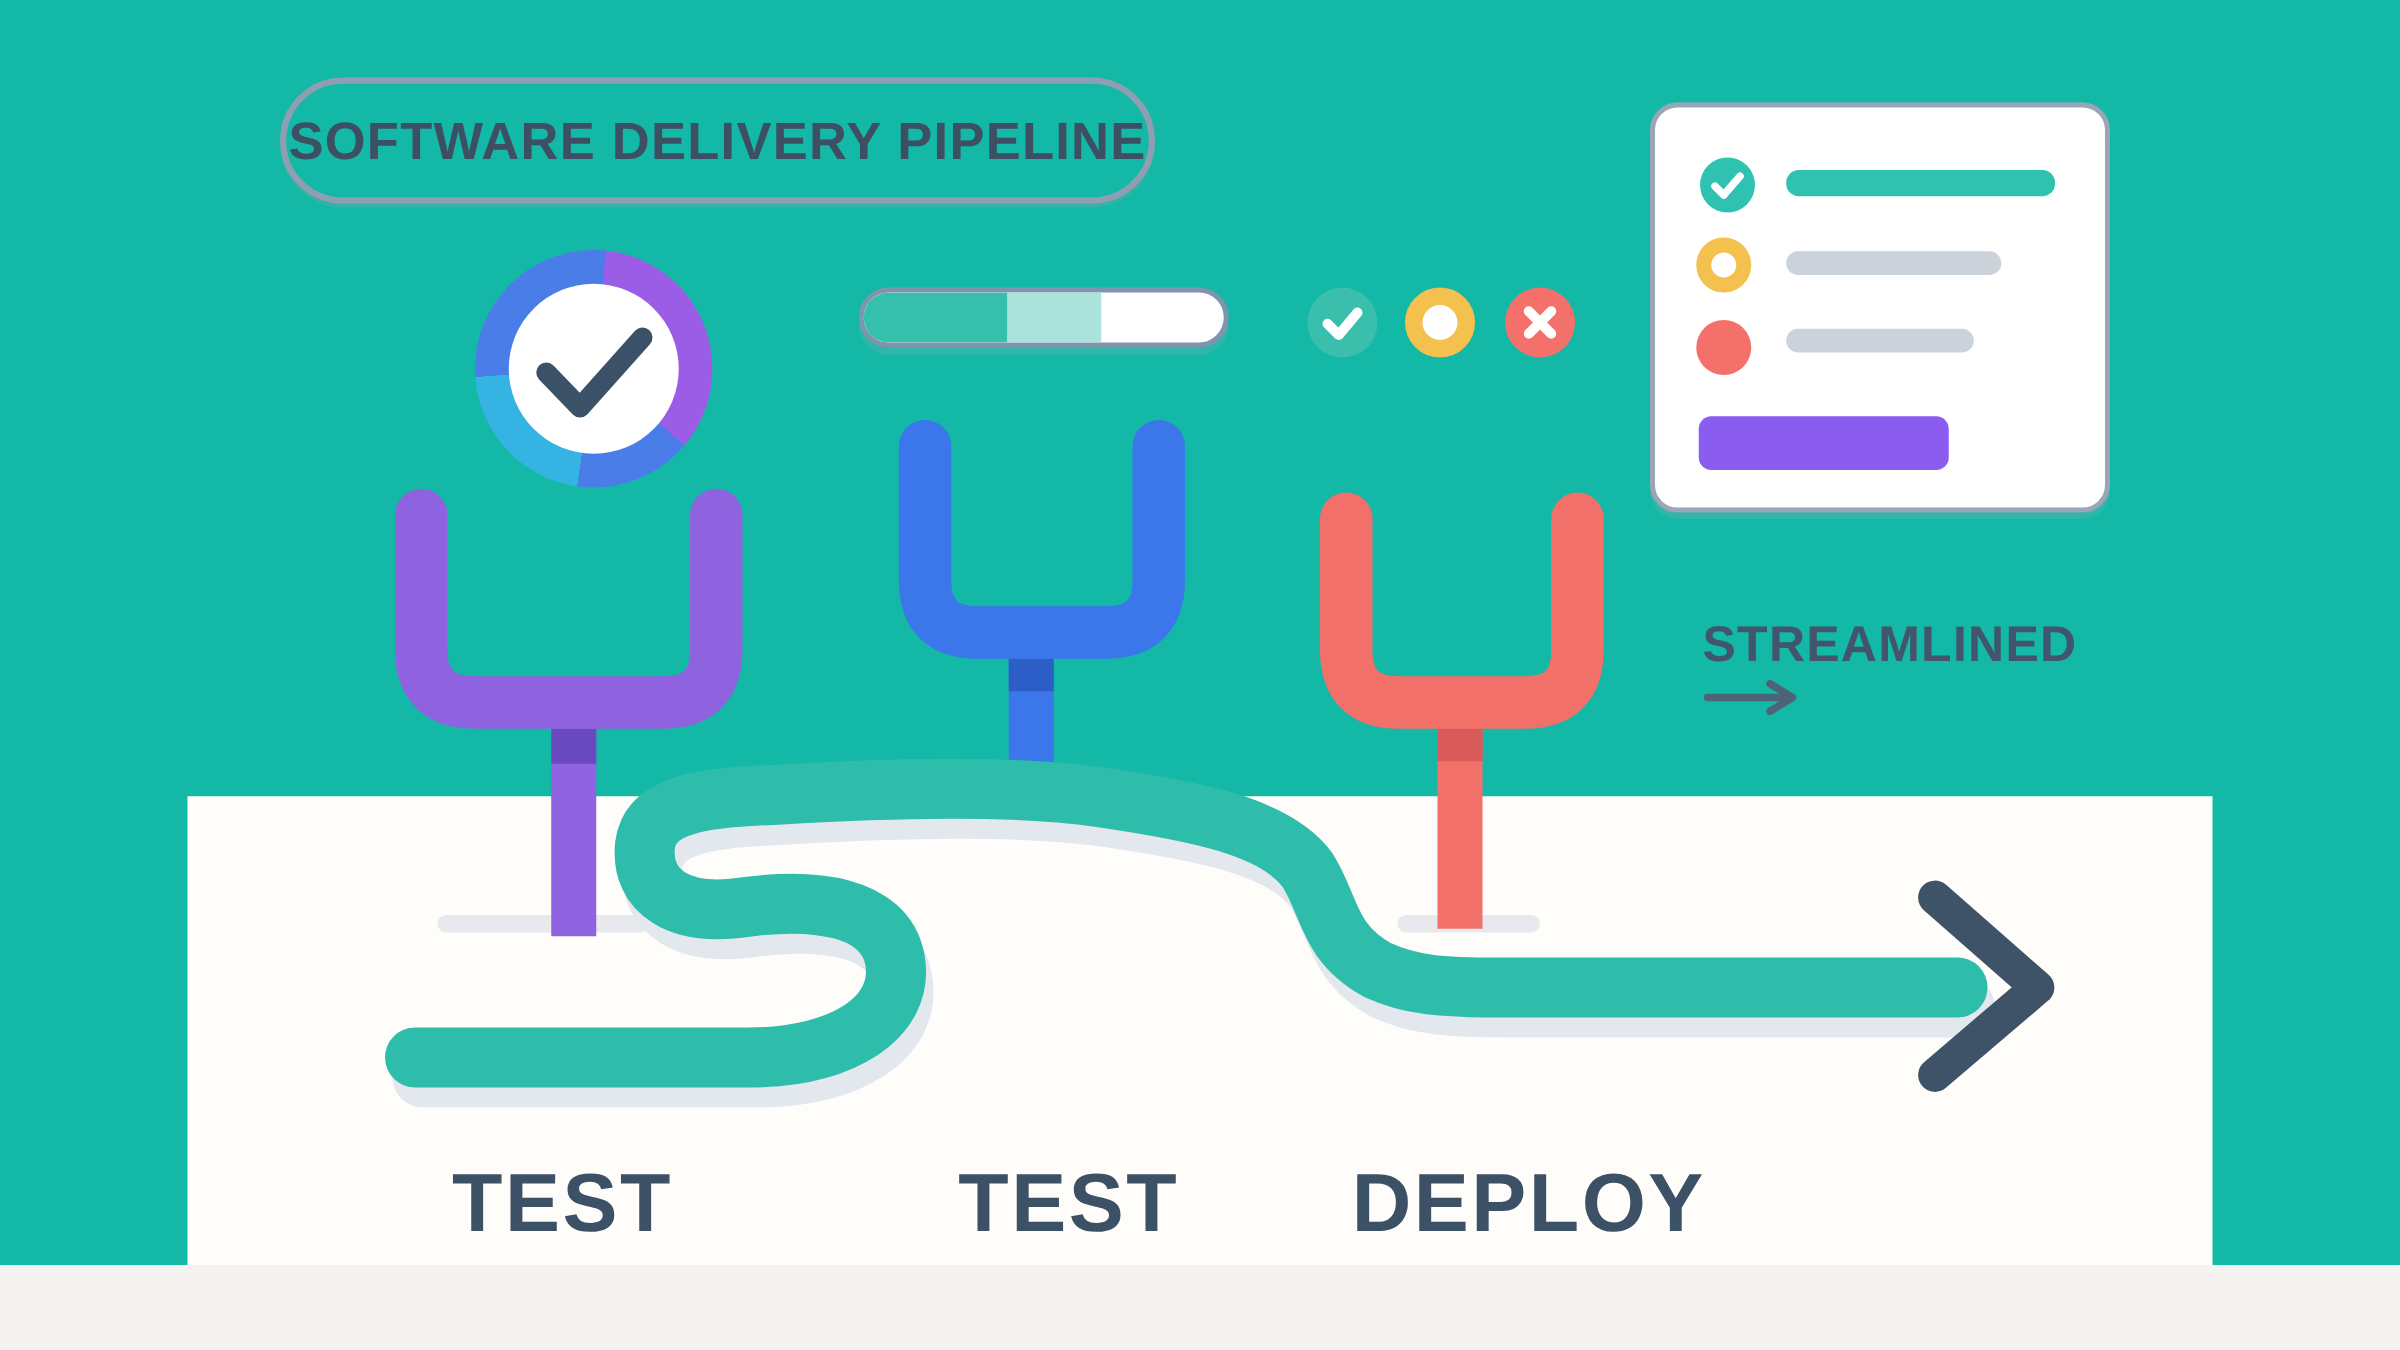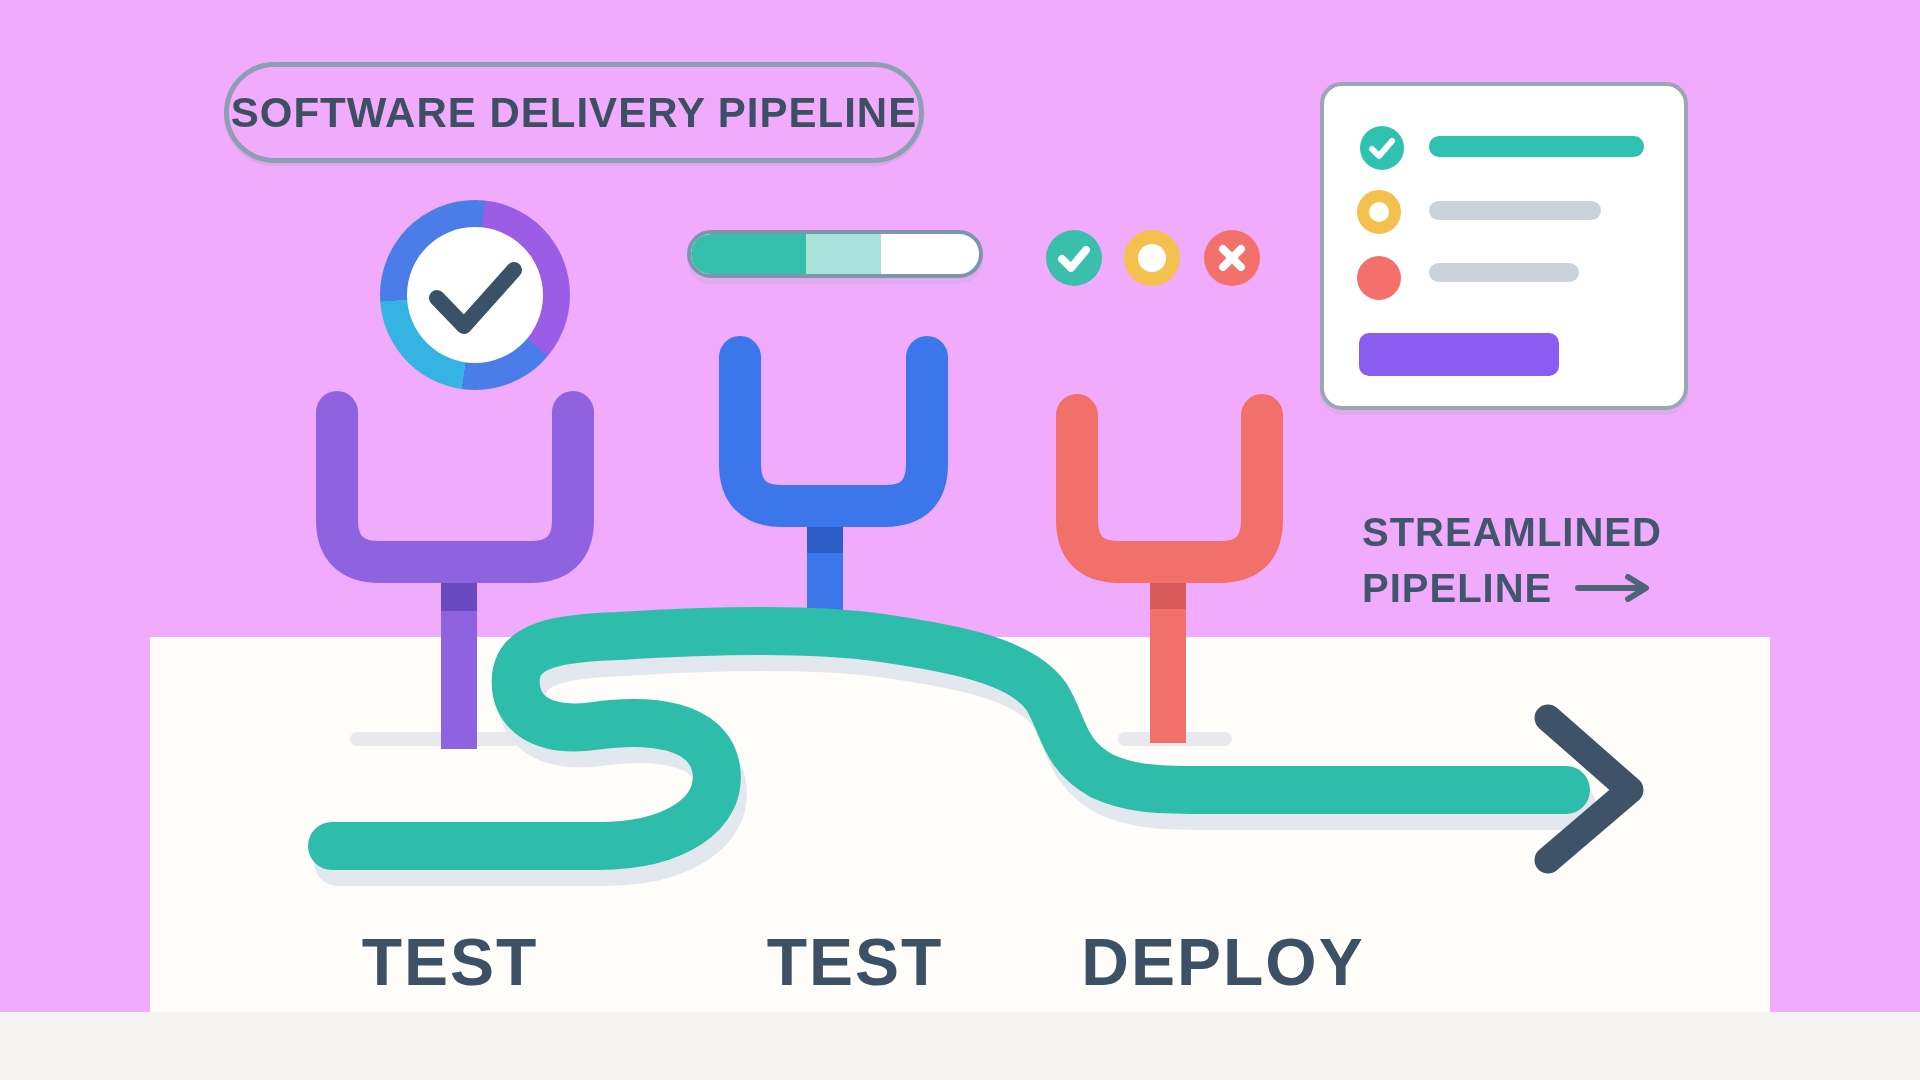--- a/index.html
+++ b/index.html
@@ -1,17 +1,17 @@
 <!DOCTYPE html>
 <html><head>
 <meta charset="utf-8">
 <style>
   html,body{margin:0;padding:0;background:#f4f3f1;}
   #canvas{position:relative;width:1920px;height:1012px;overflow:hidden;
-          font-family:"Liberation Sans",sans-serif;background:#f0abfc;}
+          font-family:"Liberation Sans",sans-serif;background:#14b8a6;}
   .abs{position:absolute;}
 
   
   #stage-band{left:150px;top:637px;width:1620px;height:443px;background:#fffdf9;}
 
   
   #title-pill{left:224px;top:62px;width:700px;height:101px;border:5px solid #8e9fb3;
               border-radius:56px;box-sizing:border-box;display:flex;align-items:center;
               justify-content:center;box-shadow:0 3px 0 rgba(150,160,175,.25);}
   #title-pill span{font-size:42px;font-weight:bold;color:#3d4f63;letter-spacing:1px;}
@@ -46,21 +46,21 @@
   #card-icon-1{left:36px;top:40px;background:#2fc2b0;}
   #card-icon-2{left:33px;top:104px;background:#ffffff;border:12px solid #f5c14e;box-sizing:border-box;}
   #card-icon-3{left:33px;top:170px;background:#f4716b;}
   .card-bar{position:absolute;border-radius:10px;}
   #card-bar-1{left:105px;top:50px;width:215px;height:21px;background:#2fc2b0;}
   #card-bar-2{left:105px;top:115px;width:172px;height:19px;background:#ccd2da;}
   #card-bar-3{left:105px;top:177px;width:150px;height:19px;background:#ccd2da;}
   #card-button{left:35px;top:247px;width:200px;height:43px;border-radius:10px;background:#8b5cf0;}
 
   
-  #caption{left:1362px;top:504px;color:#41566c;font-weight:bold;font-size:40px;
+  #caption{left:1362px;top:488px;color:#41566c;font-weight:bold;font-size:40px;
     letter-spacing:1px;line-height:56px;}
   #caption .row2{display:flex;align-items:center;gap:22px;}
 
   
   .stage-label{transform:translateX(-50%);color:#3d5166;font-weight:bold;font-size:66px;
     letter-spacing:2px;top:924px;}
   #label-build{left:450px;}
   #label-test{left:855px;}
   #label-deploy{left:1223px;}
 
@@ -148,21 +148,20 @@
     <div id="card-icon-2" class="card-icon"></div>
     <div id="card-bar-2" class="card-bar"></div>
     <div id="card-icon-3" class="card-icon"></div>
     <div id="card-bar-3" class="card-bar"></div>
     <div id="card-button" class="abs"></div>
   </div>
 
   <div id="caption" class="abs">
     <div>STREAMLINED</div>
     <div class="row2">
-      <span>PIPELINE</span>
       <svg width="82" height="28" viewBox="0 0 82 28">
         <line x1="4" y1="14" x2="68" y2="14" stroke="#4d6478" stroke-width="6" stroke-linecap="round"></line>
         <polyline points="54,3 72,14 54,25" fill="none" stroke="#4d6478" stroke-width="6" stroke-linecap="round" stroke-linejoin="round"></polyline>
       </svg>
     </div>
   </div>
 
   <div id="label-build" class="abs stage-label">TEST</div>
   <div id="label-deploy" class="abs stage-label">DEPLOY</div>
   <div id="label-test" class="abs stage-label">TEST</div>

